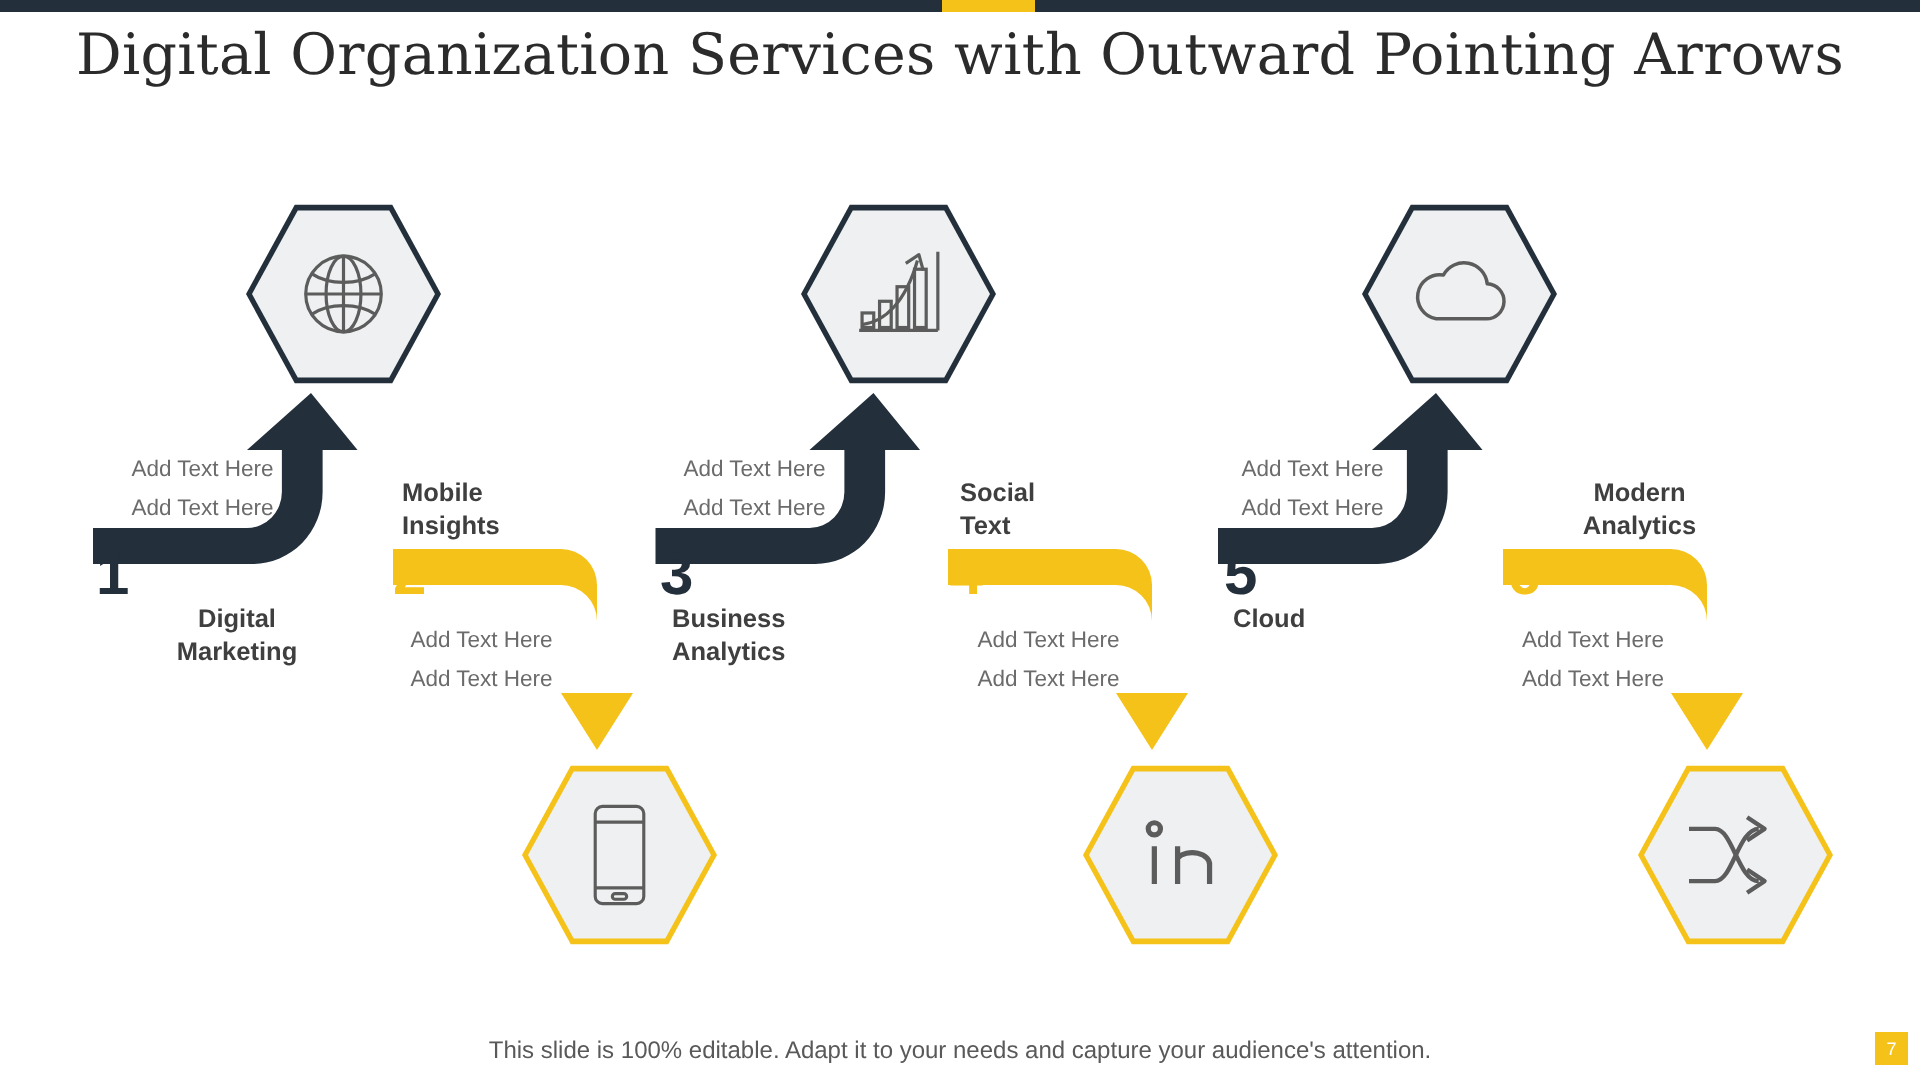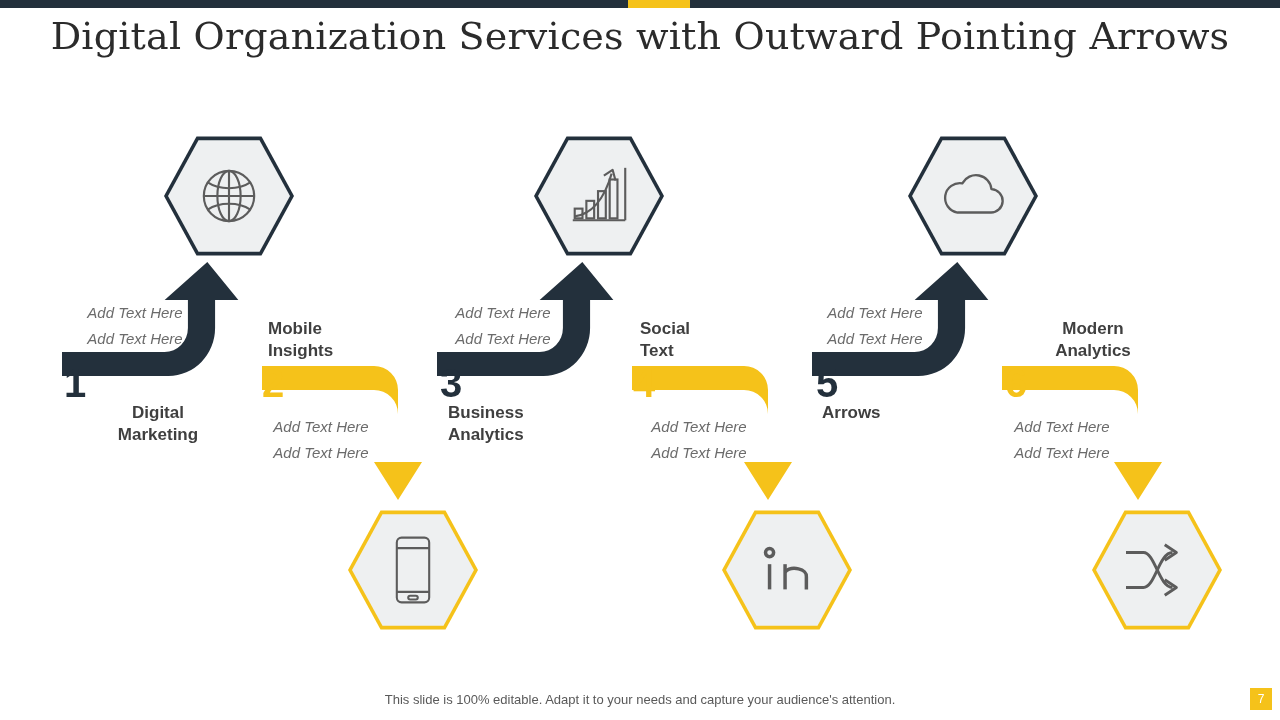--- a/index.html
+++ b/index.html
@@ -71,31 +71,30 @@
     color: #3f3f3f;
     line-height: 1.32;
     white-space: pre-line;
   }
   .body-text {
     position: absolute;
     font-size: 15px;
     color: #6b6b6b;
     line-height: 1.72;
     white-space: pre-line;
-    font-style: italic;
   }
   .body-text.center { text-align: center; }
 
   
   #footer-note {
     position: absolute;
     left: 0; width: 1280px;
     top: 692px;
     text-align: center;
-    font-size: 13px;
+    font-size: 16px;
     color: #595959;
   }
   #page-number-badge {
     position: absolute;
     right: 8px; top: 688px;
     width: 22px; height: 22px;
     background: #f5c21a;
     color: #ffffff;
     font-size: 12px;
     display: flex; align-items: center; justify-content: center;
@@ -252,21 +251,21 @@
 <div class="heading" style="left:448px; top:402px; width:170px;">Business
 Analytics</div>
 
 <div class="heading" style="left:640px; top:318px; width:160px;">Social
 Text</div>
 <div class="body-text center" style="left:624px; top:414px; width:150px;">Add Text Here
 Add Text Here</div>
 
 <div class="body-text center" style="left:800px; top:300px; width:150px;">Add Text Here
 Add Text Here</div>
-<div class="heading" style="left:822px; top:402px; width:160px;">Arrows</div>
+<div class="heading" style="left:822px; top:402px; width:160px;">Cloud</div>
 
 <div class="heading" style="left:1008px; top:318px; width:170px;text-align:center;">Modern
 Analytics</div>
 <div class="body-text center" style="left:987px; top:414px; width:150px;">Add Text Here
 Add Text Here</div>
 
 <div id="footer-note">This slide is 100% editable. Adapt it to your needs and capture your audience's attention.</div>
 <div id="page-number-badge">7</div>
 
 </body></html>

